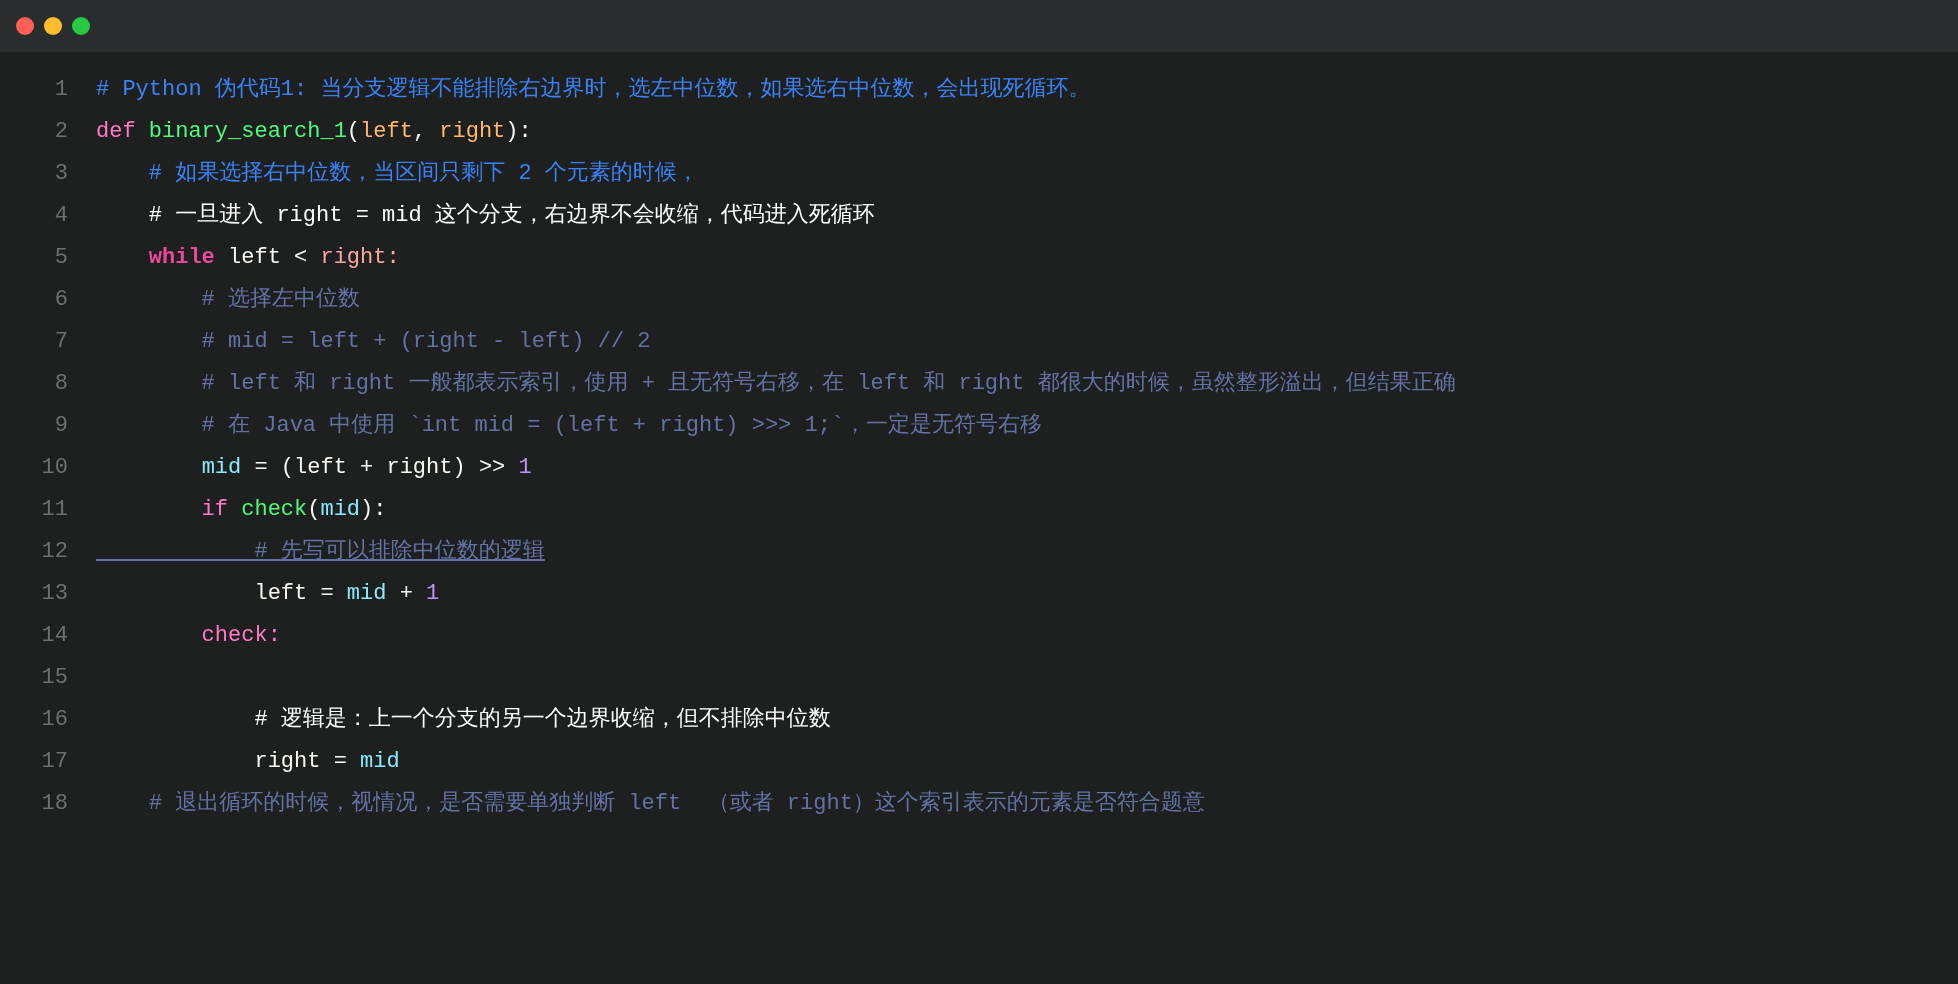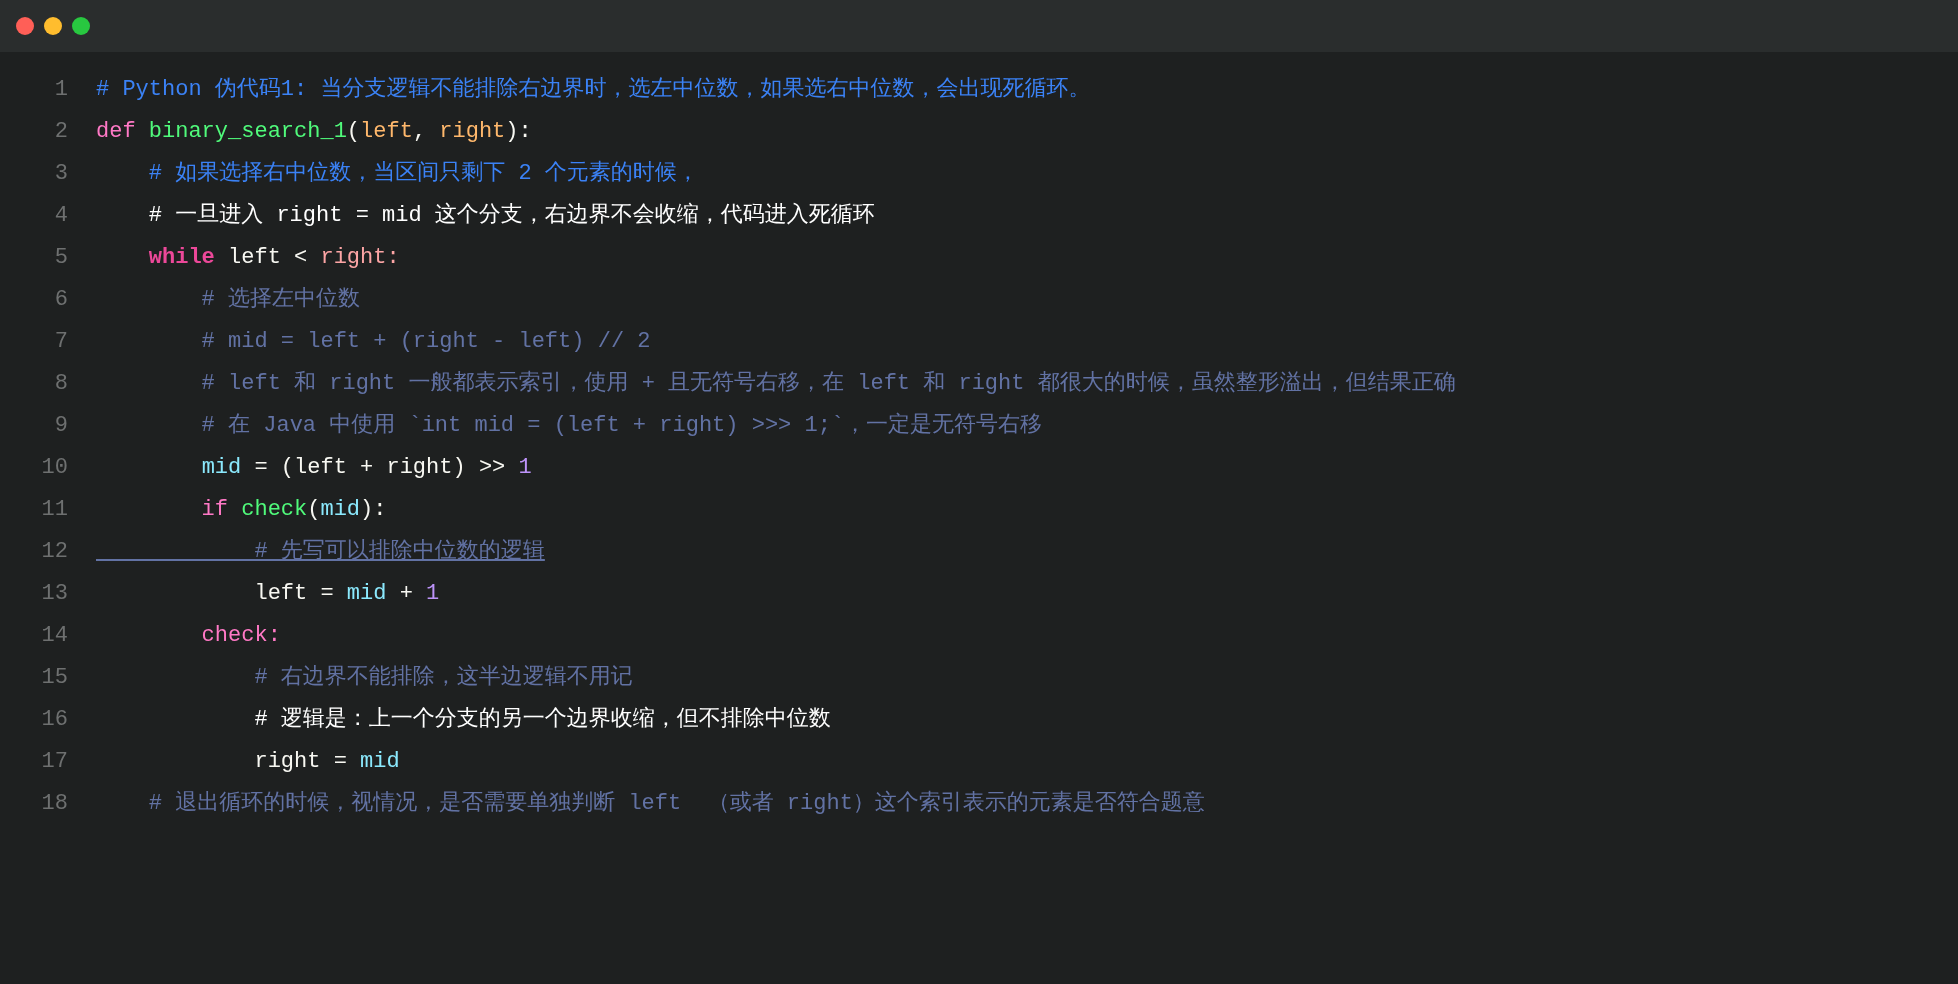--- a/index.html
+++ b/index.html
@@ -129,21 +129,20 @@
     <div class="line">
       <span class="line-num">13</span>
       <span class="line-content"><span style="color: rgb(248, 248, 242);">            </span><span style="color: rgb(248, 248, 242);">left</span><span style="color: rgb(248, 248, 242);"> = </span><span style="color: rgb(139, 233, 253);">mid</span><span style="color: rgb(248, 248, 242);"> + </span><span style="color: rgb(189, 147, 249);">1</span></span>
     </div>
     <div class="line">
       <span class="line-num">14</span>
       <span class="line-content"><span style="color: rgb(255, 121, 198);">        check:</span></span>
     </div>
     <div class="line">
       <span class="line-num">15</span>
-      <span class="line-content"><span style="color: rgb(98, 114, 164);">            # 右边界不能排除，这半边逻辑不用记</span></span>
     </div>
     <div class="line">
       <span class="line-num">16</span>
       <span class="line-content"><span style="color: #ffffff;">            # 逻辑是：上一个分支的另一个边界收缩，但不排除中位数</span></span>
     </div>
     <div class="line">
       <span class="line-num">17</span>
       <span class="line-content"><span style="color: rgb(248, 248, 242);">            </span><span style="color: rgb(248, 248, 242);">right</span><span style="color: rgb(248, 248, 242);"> = </span><span style="color: rgb(139, 233, 253);">mid</span></span>
     </div>
     <div class="line">

